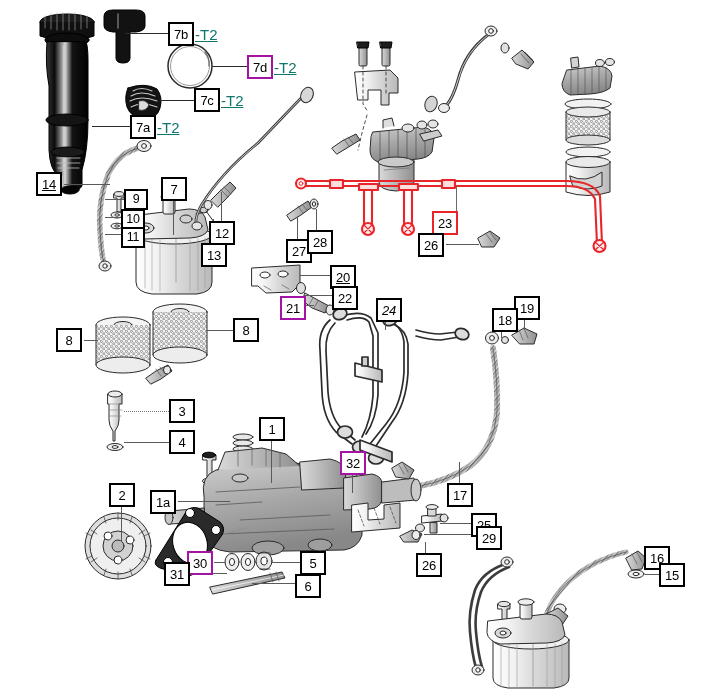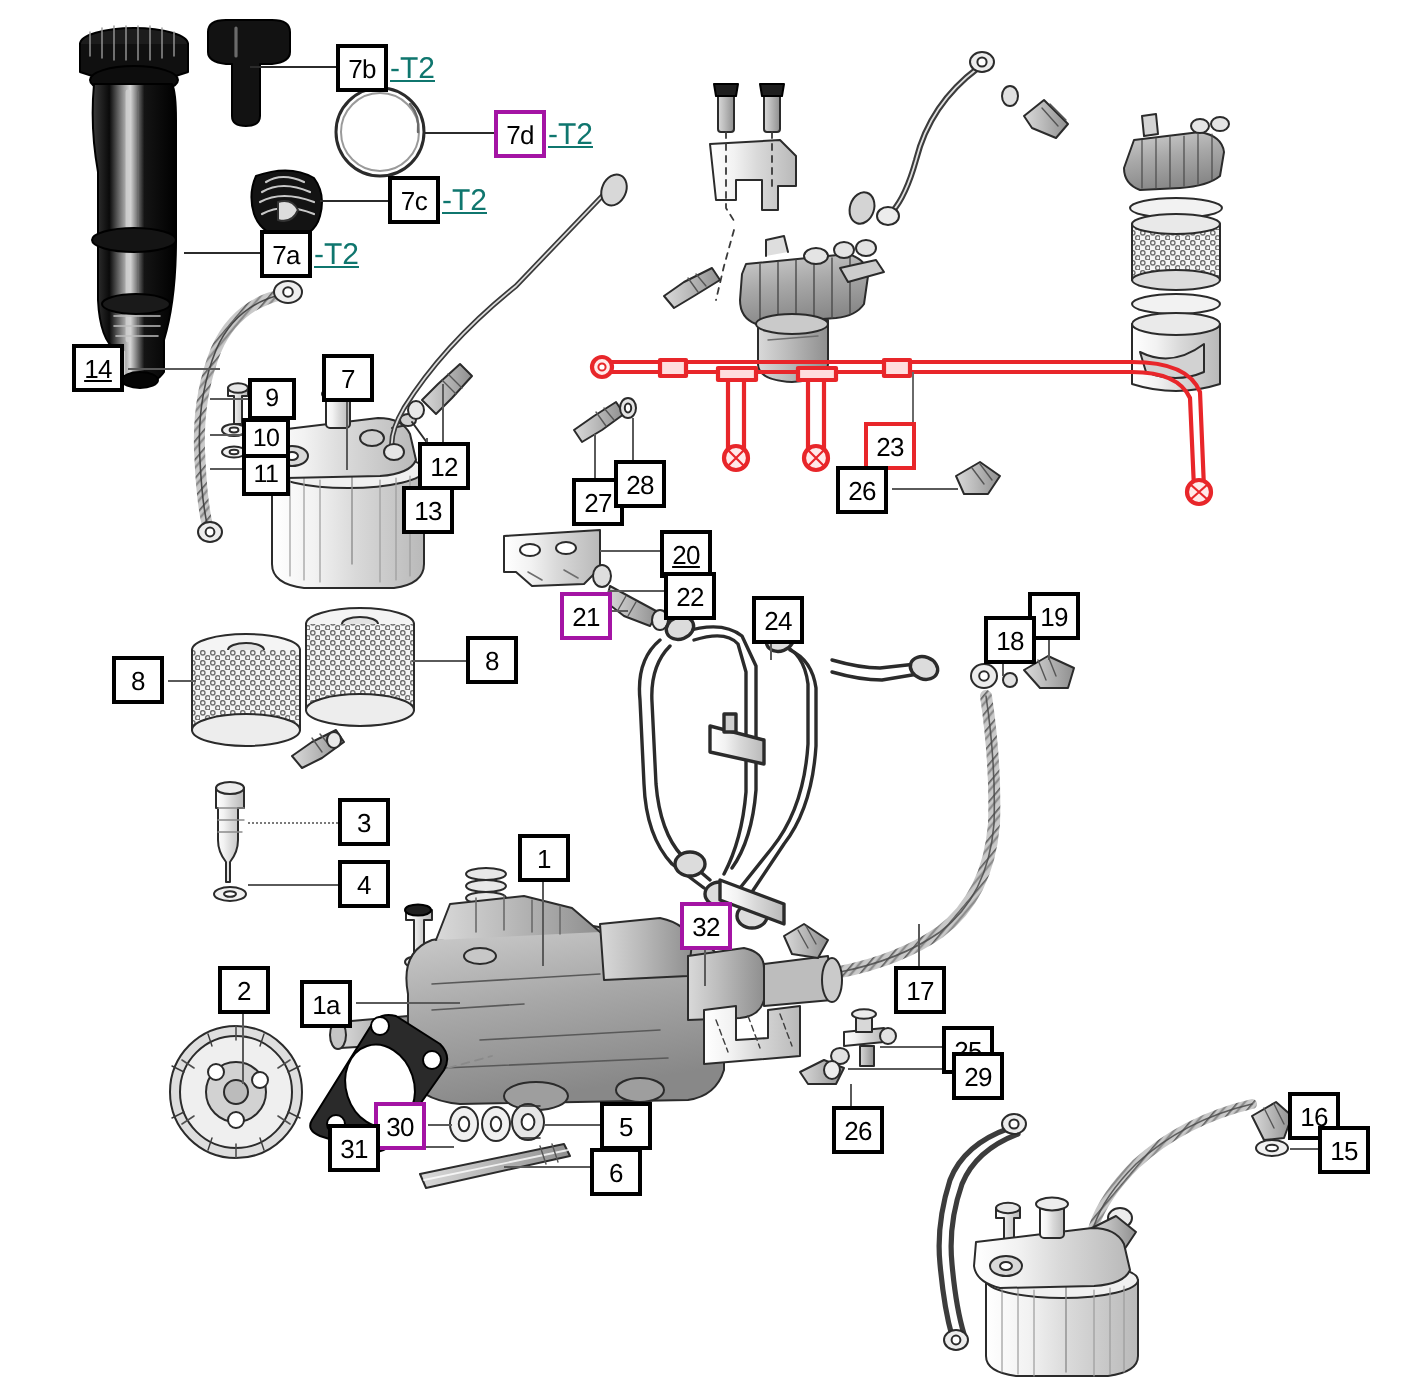--- a/index.html
+++ b/index.html
@@ -709,21 +709,21 @@
       </div>
       <div class="callout sz-n" style="left: 330px; top: 265px; text-decoration: underline;">
         <span class="box">20</span>
       </div>
       <div class="callout sz-n" style="left: 332px; top: 286px;">
         <span class="box">22</span>
       </div>
       <div class="callout sz-n hl-magenta" style="left: 280px; top: 296px;">
         <span class="box">21</span>
       </div>
-      <div class="callout sz-n" style="left: 376px; top: 298px;">
+      <div class="callout sz-n" style="left: 376px; top: 298px; font-style: italic;">
         <span class="box">24</span>
       </div>
       <div class="callout sz-n" style="left: 514px; top: 296px;">
         <span class="box">19</span>
       </div>
       <div class="callout sz-n" style="left: 492px; top: 308px;">
         <span class="box">18</span>
       </div>
       <div class="callout sz-n" style="left: 56px; top: 328px;">
         <span class="box">8</span>

